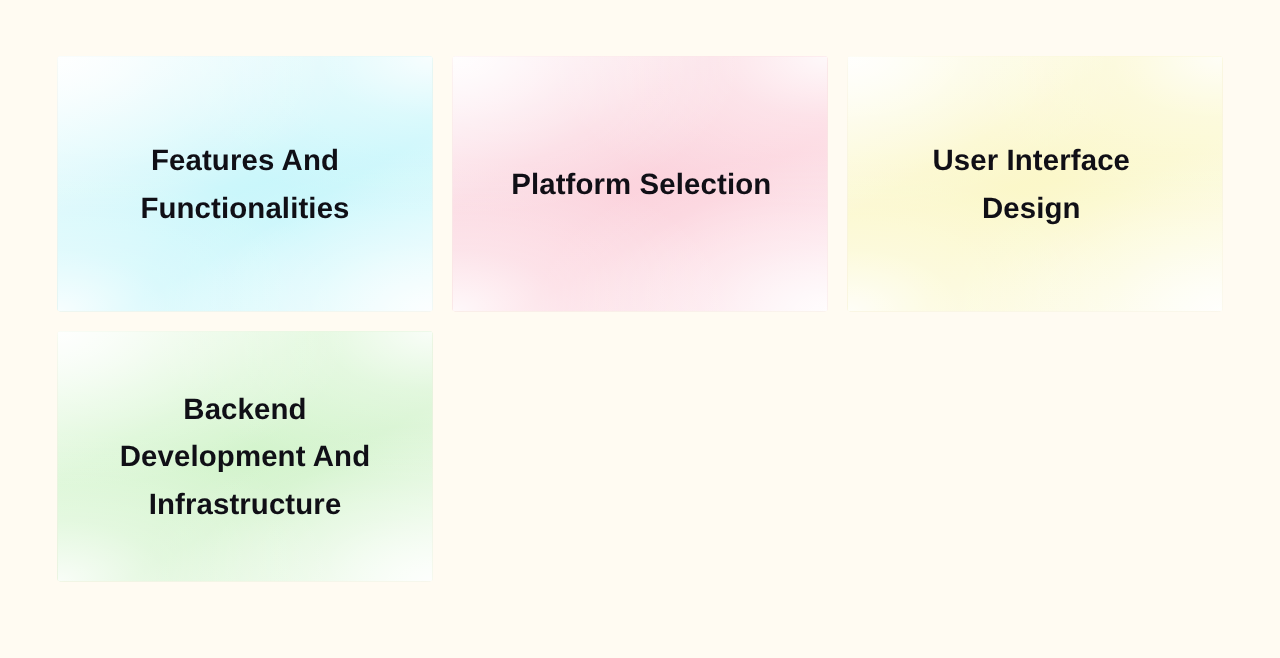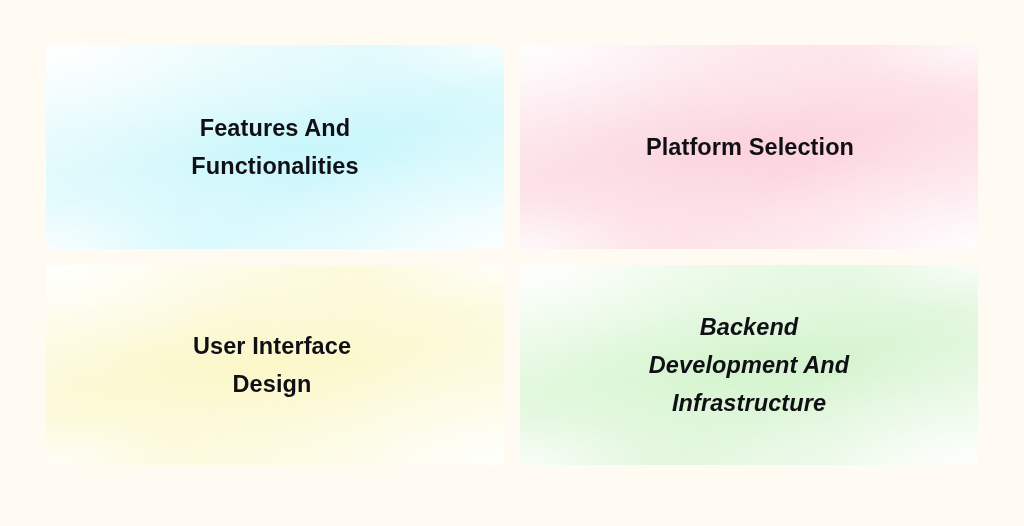--- a/index.html
+++ b/index.html
@@ -19,21 +19,21 @@
     position: relative;
     width: 1024px;
     height: 526px;
     box-sizing: border-box;
     padding: 45px 46px 48px 46px;
     background: #fffbf2;
   }
 
   .grid {
     display: grid;
-    grid-template-columns: repeat(2, 1fr);
+    grid-template-columns: repeat(3, 1fr);
     grid-template-rows: 204px 200px;
     column-gap: 28px;
     row-gap: 29px;
     width: 932px;
     height: 433px;
     gap: 16px;
   }
 
   .card {
     position: relative;
@@ -83,21 +83,21 @@
     letter-spacing: 0.1px;
     white-space: pre-line;
     font-family: "Liberation Sans", sans-serif;
   }
 
   
   .card-cyan   { background: linear-gradient(150deg, #f2fdfe 0%, #d5f8fb 34%, #c4f6fb 62%, #e4fbfd 100%); }
   .card-blue   { background: linear-gradient(135deg, #eef4fd 0%, #d6e4fa 30%, #c5d8f6 58%, #e8effb 100%); }
   .card-pink   { background: linear-gradient(150deg, #fdeef3 0%, #fbd7e0 32%, #fcd2dc 62%, #fde9ef 100%); padding-left: 20px; }
   .card-yellow { background: linear-gradient(150deg, #fdfce9 0%, #fbf7c8 34%, #fbf8cb 62%, #fdfce8 100%); padding-left: 12px; }
-  .card-green  { background: linear-gradient(150deg, #f1fcee 0%, #d8f6d2 32%, #d2f3cb 62%, #eefbeb 100%); font-style: italic; }
+  .card-green  { background: linear-gradient(150deg, #f1fcee 0%, #d8f6d2 32%, #d2f3cb 62%, #eefbeb 100%); }
   .card-purple { background: linear-gradient(150deg, #f4eefd 0%, #e2d6fb 30%, #ded1fb 60%, #f1eafd 100%); }
 </style>
 </head>
 <body>
 
 <div class="board">
   <div class="grid">
 
     <div class="card card-cyan">
       <div class="card-label">Features And

